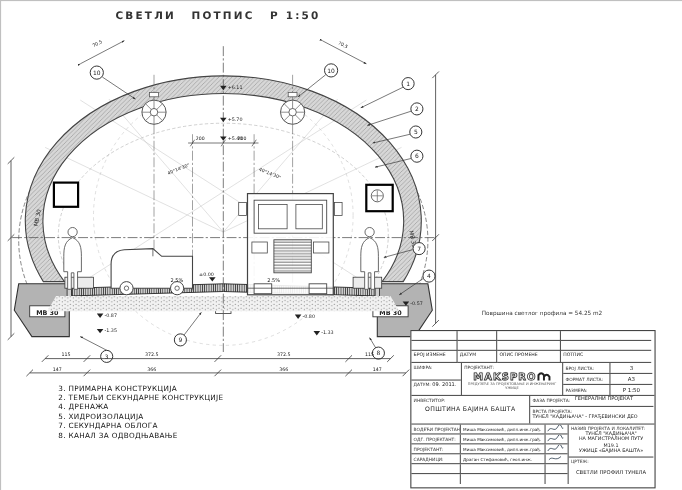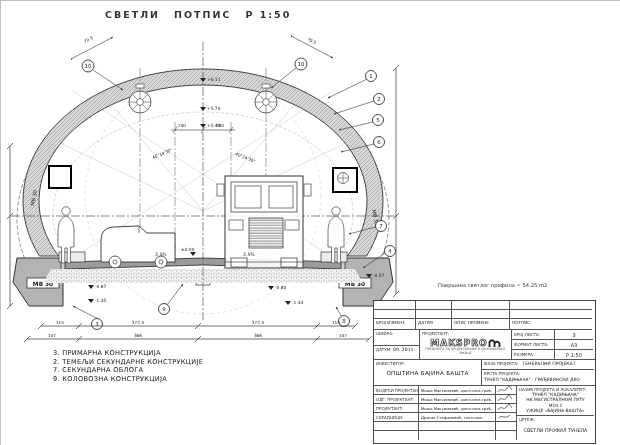--- a/index.html
+++ b/index.html
@@ -336,22 +336,24 @@
         <text x="135" y="331">366</text>
         <text x="255" y="331">366</text>
         <text x="340" y="331">147</text>
       </g>
     </g>
   </svg>
 
   <div class="legend">
     <div>3.  ПРИМАРНА КОНСТРУКЦИЈА</div>
     <div>2.  ТЕМЕЉИ  СЕКУНДАРНЕ КОНСТРУКЦИЈЕ</div>
+    <div>4.  ДРЕНАЖА</div>
+    <div>5.  ХИДРОИЗОЛАЦИЈА</div>
     <div>7.  СЕКУНДАРНА ОБЛОГА</div>
-    <div>9.  КОЛОВОЗНА  КОНСТРУКЦИЈА</div>
+    <div>8.  КАНАЛ ЗА ОДВОДЊАВАЊЕ</div>
   </div>
 
   <div class="note">Површина светлог профила = 54.25 m2</div>
 
   <div class="tb">
     <div class="rev">
       <div></div>
         <div></div>
         <div></div>
         <div></div>

